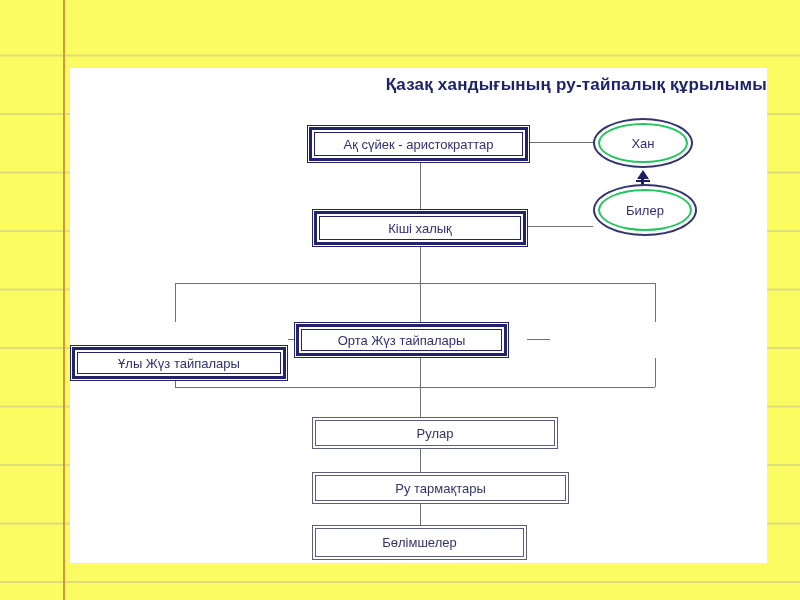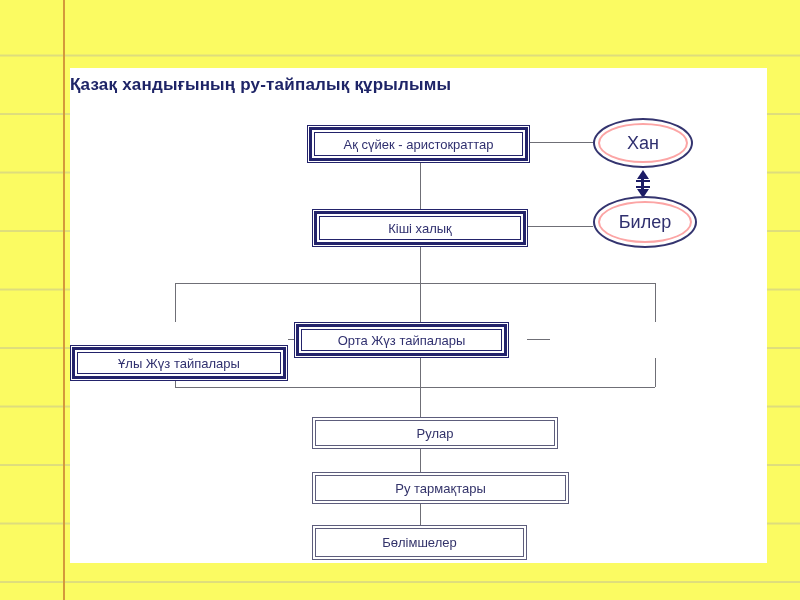--- a/index.html
+++ b/index.html
@@ -7,39 +7,39 @@
     position:relative;width:800px;height:600px;overflow:hidden;
     background-color:#fbfb62;
     background-image:linear-gradient(to bottom, transparent 0px, transparent 55px, #dedd7c 55px, #dedd7c 56.5px, transparent 56.5px);
     background-size:100% 58.5px;
     background-repeat:repeat;
     font-family:"Liberation Sans", sans-serif;
   }
   .margin-line{position:absolute;left:63px;top:0;width:2px;height:600px;background:#d4983b;}
   .canvas{position:absolute;left:70px;top:68px;width:697px;height:495px;background:#ffffff;}
   .title{
-    position:absolute;top:7px;left:0;width:100%;text-align:left;
+    position:absolute;top:7px;left:0;width:100%;text-align:right;
     font-size:17px;font-weight:700;color:#1e2467;letter-spacing:.2px;
   }
   
   .tbox{position:absolute;box-sizing:border-box;border:1px solid #23236b;background:#fff;padding:1px;}
   .tbox-mid{box-sizing:border-box;border:3px solid #23236b;padding:2px;width:100%;height:100%;}
   .tbox-in{box-sizing:border-box;border:1px solid #23236b;width:100%;height:100%;
     display:flex;align-items:center;justify-content:center;
     font-size:13px;color:#30306f;white-space:nowrap;}
   
   .nbox{position:absolute;box-sizing:border-box;border:1px solid #5d5d7c;background:#fff;padding:2px;}
   .nbox-in{box-sizing:border-box;border:1px solid #5d5d7c;width:100%;height:100%;
     display:flex;align-items:center;justify-content:center;
     font-size:13px;color:#33336a;white-space:nowrap;}
   
   .ell{position:absolute;box-sizing:border-box;border:2px solid #34346f;border-radius:50%;background:#fff;padding:3px;}
-  .ell-in{box-sizing:border-box;border:2px solid #fca5a5;border-radius:50%;width:100%;height:100%;
+  .ell-in{box-sizing:border-box;border:2px solid #22c55e;border-radius:50%;width:100%;height:100%;
     display:flex;align-items:center;justify-content:center;
-    font-size:18px;color:#30306f;white-space:nowrap;}
+    font-size:13px;color:#30306f;white-space:nowrap;}
   
   .h{position:absolute;height:1px;background:#6f6f76;}
   .v{position:absolute;width:1px;background:#6f6f76;}
   
   .arrow-shaft{position:absolute;width:3px;background:#1c1c66;}
   .arrow-head{position:absolute;width:0;height:0;}
   .arrow-head.up{border-left:6px solid transparent;border-right:6px solid transparent;border-bottom:9px solid #1c1c66;}
   .arrow-head.down{border-left:6px solid transparent;border-right:6px solid transparent;border-top:9px solid #1c1c66;}
   .arrow-tick{position:absolute;height:2px;background:#1c1c66;}
 </style>
@@ -106,18 +106,18 @@
     <div class="nbox" style="left:242px;top:404px;width:257px;height:32px;">
       <div class="nbox-in">Ру тармақтары</div>
     </div>
     <div class="nbox" style="left:242px;top:457px;width:215px;height:35px;">
       <div class="nbox-in">Бөлімшелер</div>
     </div>
 
     <div class="ell" style="left:523px;top:50px;width:100px;height:50px;">
       <div class="ell-in">Хан</div>
     </div>
-    <div class="ell" style="left:523px;top:128px;width:104px;height:52px;">
+    <div class="ell" style="left:523px;top:116px;width:104px;height:52px;">
       <div class="ell-in">Билер</div>
     </div>
 
   </div>
 </div>
 
 </body></html>

